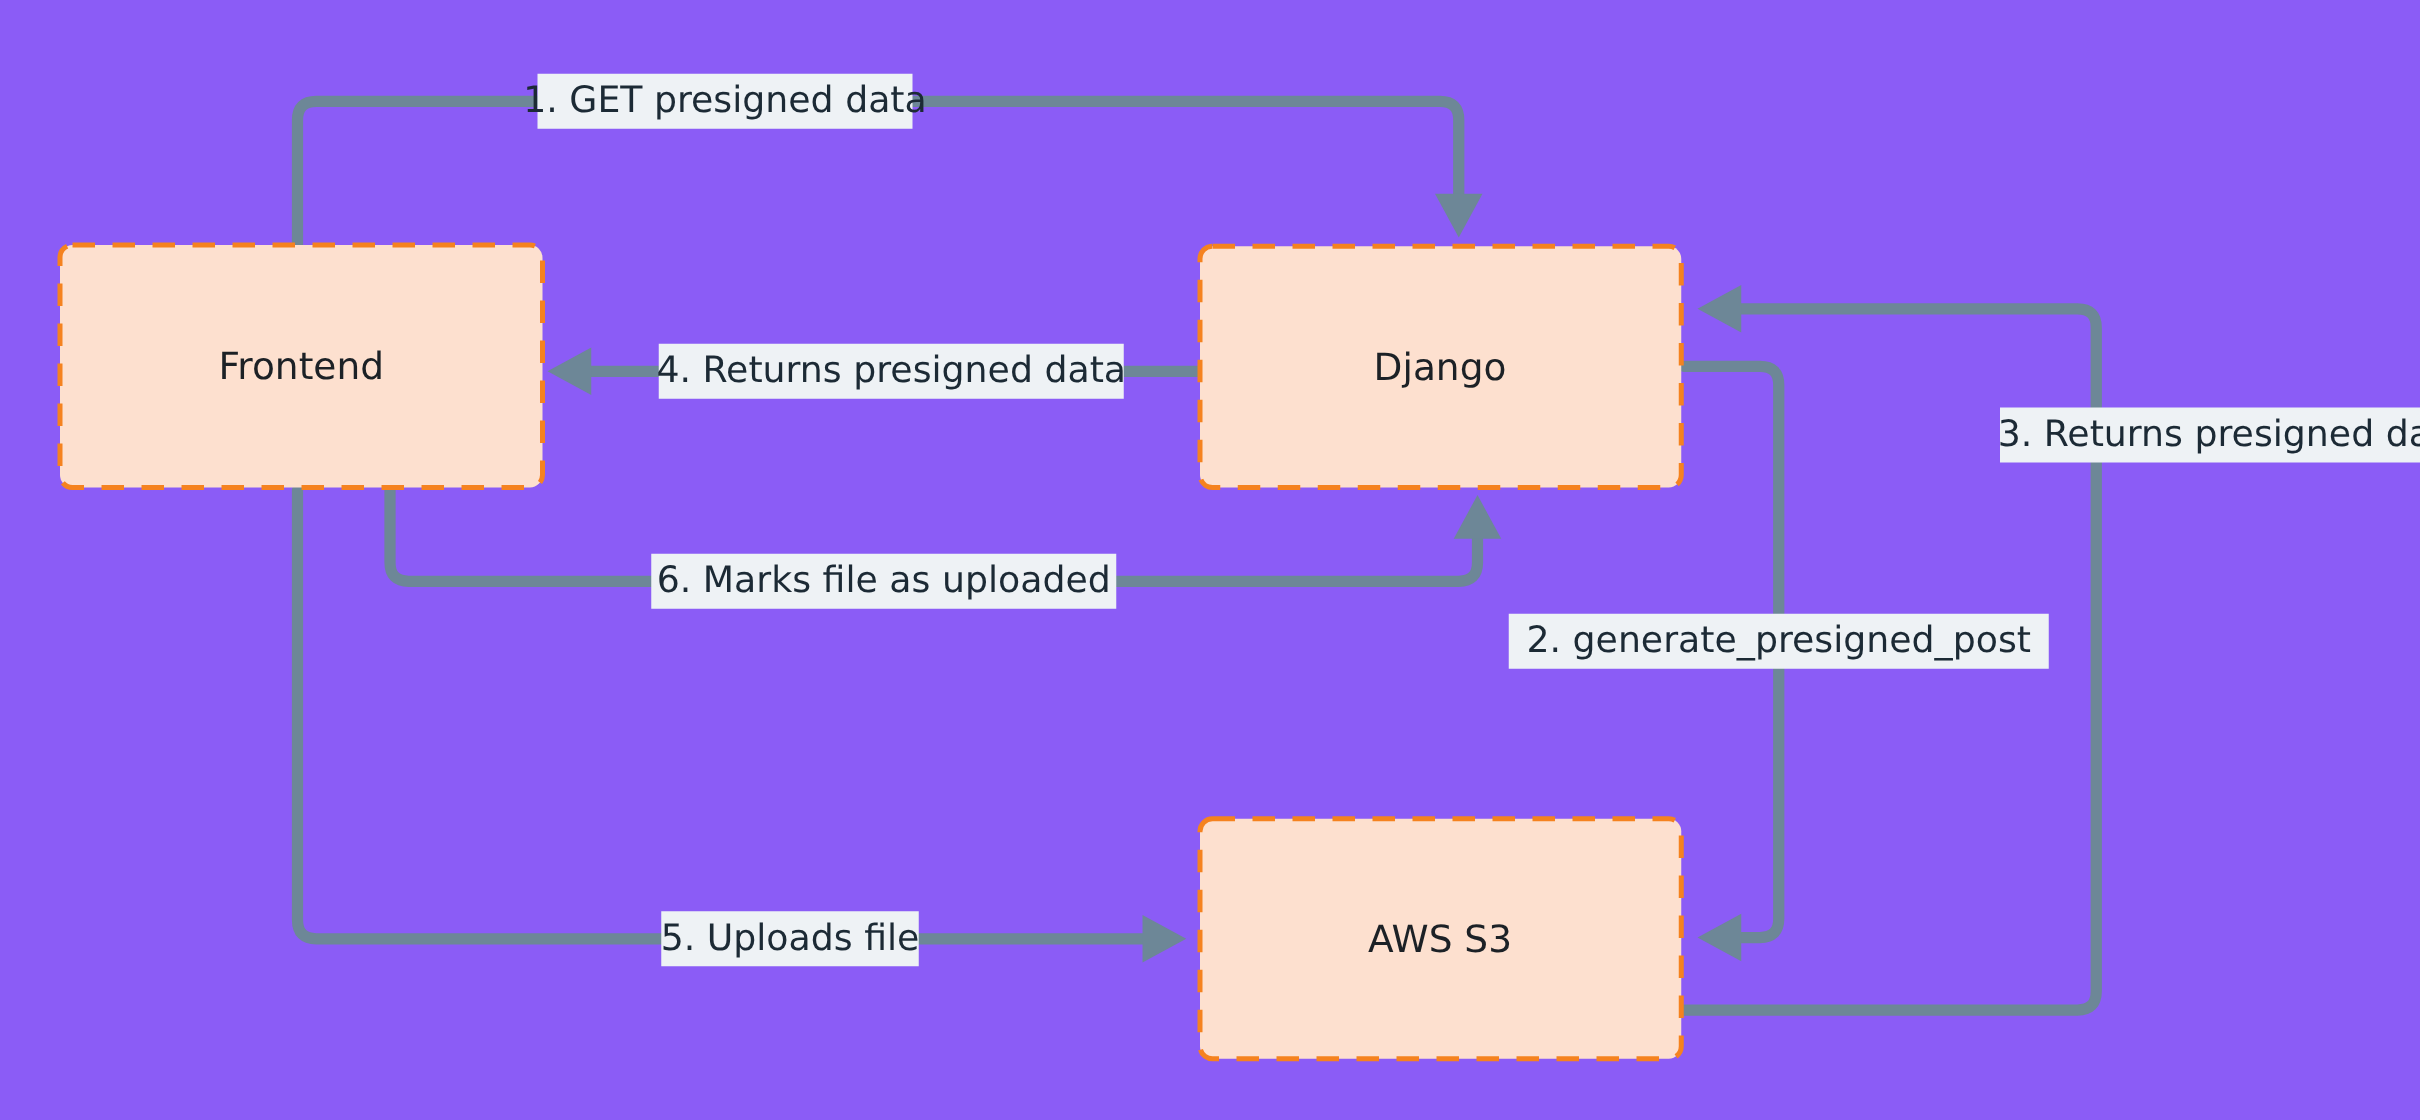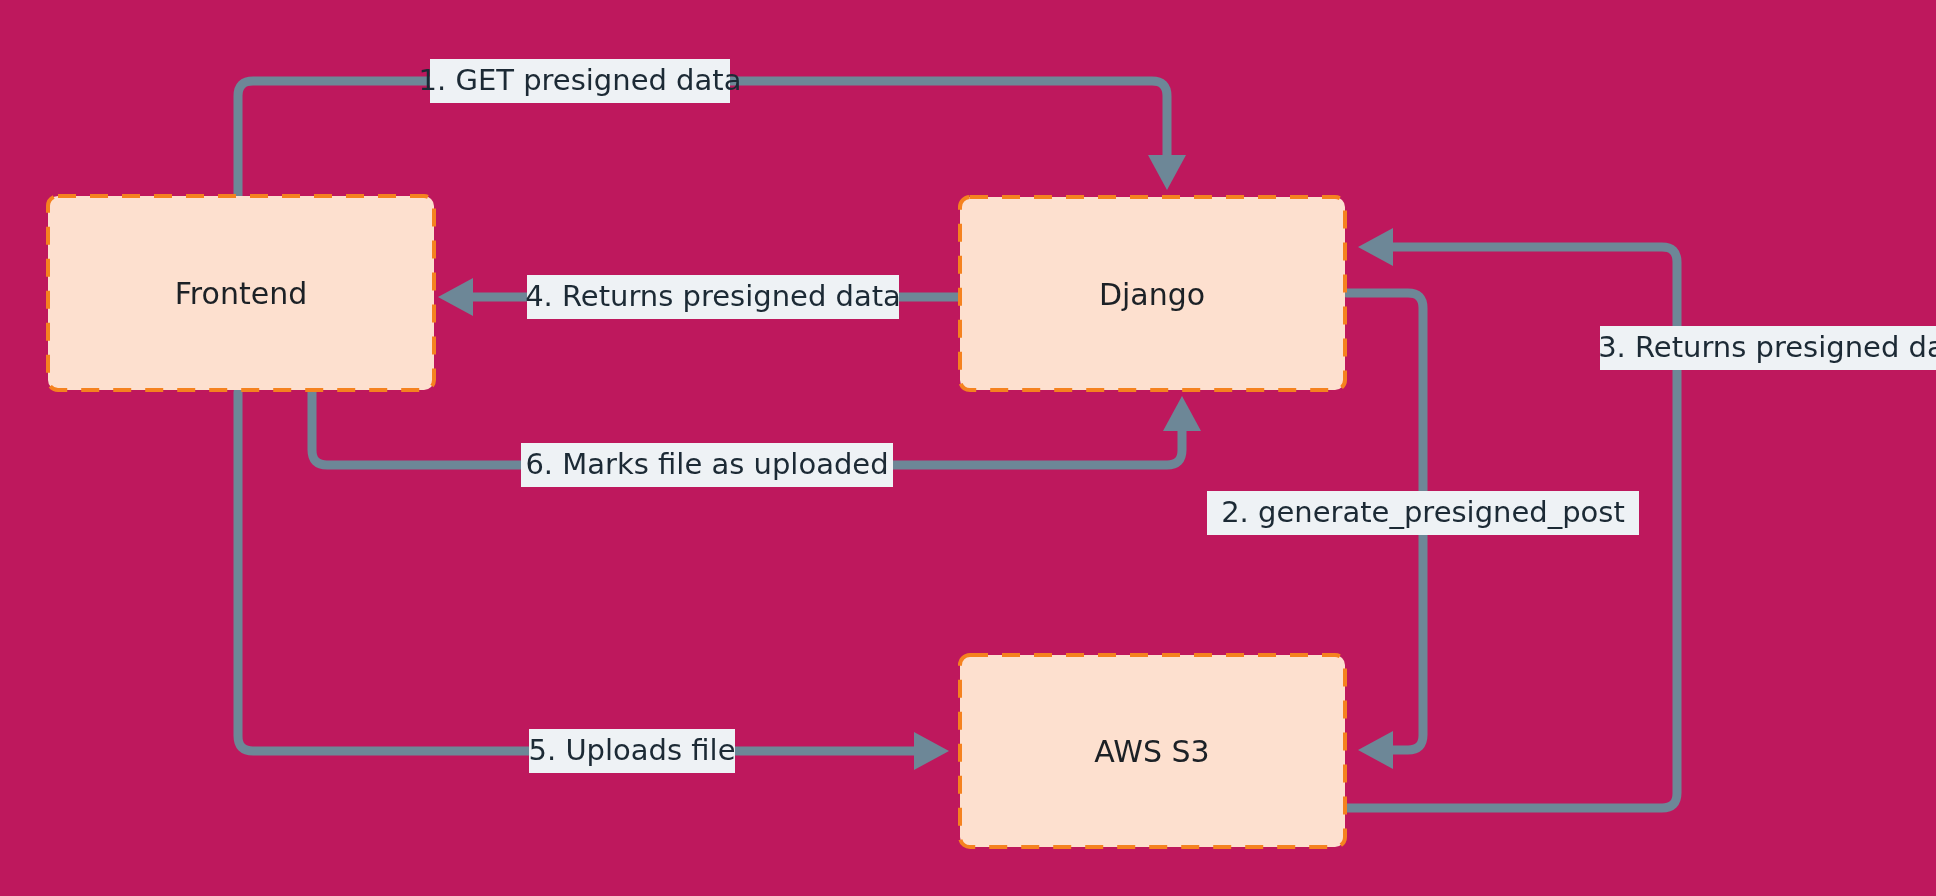--- a/index.html
+++ b/index.html
@@ -10,21 +10,21 @@
   body {
     width: 1936px;
     height: 896px;
     overflow: hidden;
     font-family: "DejaVu Sans", sans-serif;
   }
   #canvas {
     position: relative;
     width: 1936px;
     height: 896px;
-    background: #be185d;
+    background: #8b5cf6;
   }
   svg.diagram {
     position: absolute;
     left: 0;
     top: 0;
     width: 1936px;
     height: 896px;
     display: block;
   }
   .node-rect {

